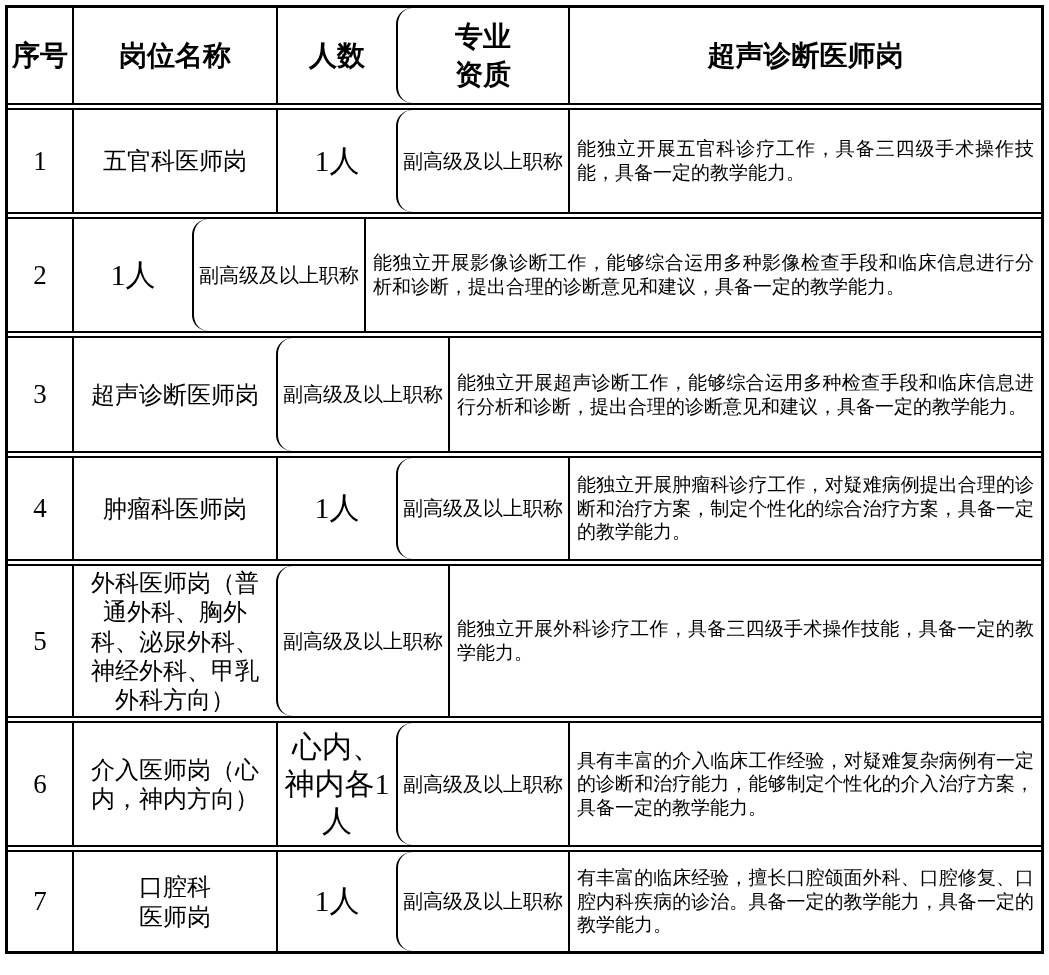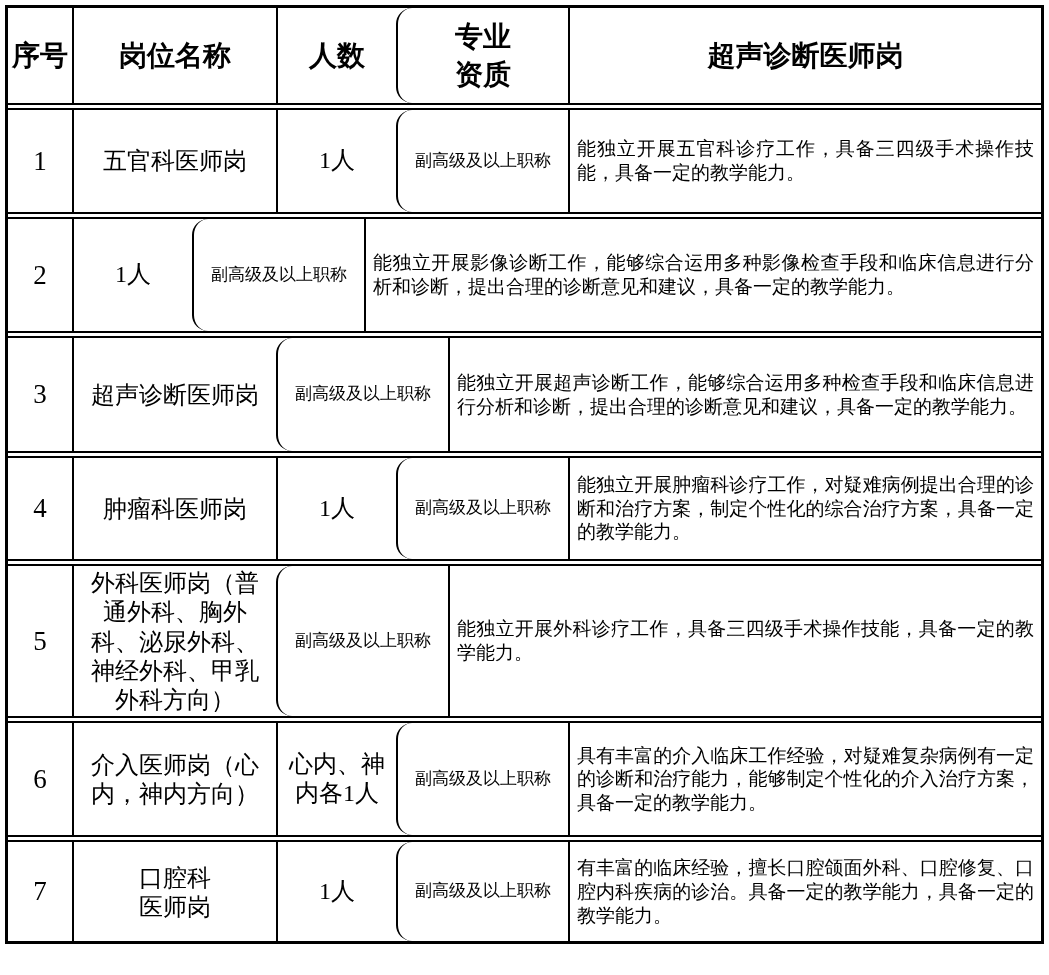--- a/index.html
+++ b/index.html
@@ -66,25 +66,25 @@
     line-height: 1.35;
   }
 
   
   .data-row .c-no {
     font-family: "Liberation Serif", serif;
     font-size: 27px;
   }
   .data-row .c-pos   { font-size: 24px; padding: 2px 11px; }
   .data-row .c-count {
-    font-size: 24px;
-    padding: 14px 4px;
+    font-size: 30px;
+    padding: 6px 4px;
     font-family: "Liberation Serif", "Liberation Sans", sans-serif;
   }
-  .data-row .c-qual  { font-size: 17px; padding: 10px 1px; }
+  .data-row .c-qual  { font-size: 20px; padding: 10px 1px; }
   .data-row .c-req   {
     font-size: 19px;
     line-height: 1.25;
     padding: 4px 7px;
     justify-content: flex-start;
     text-align: justify;
   }
 
   .r1 { min-height: 106px; }
   .r2 { min-height: 116px; }

